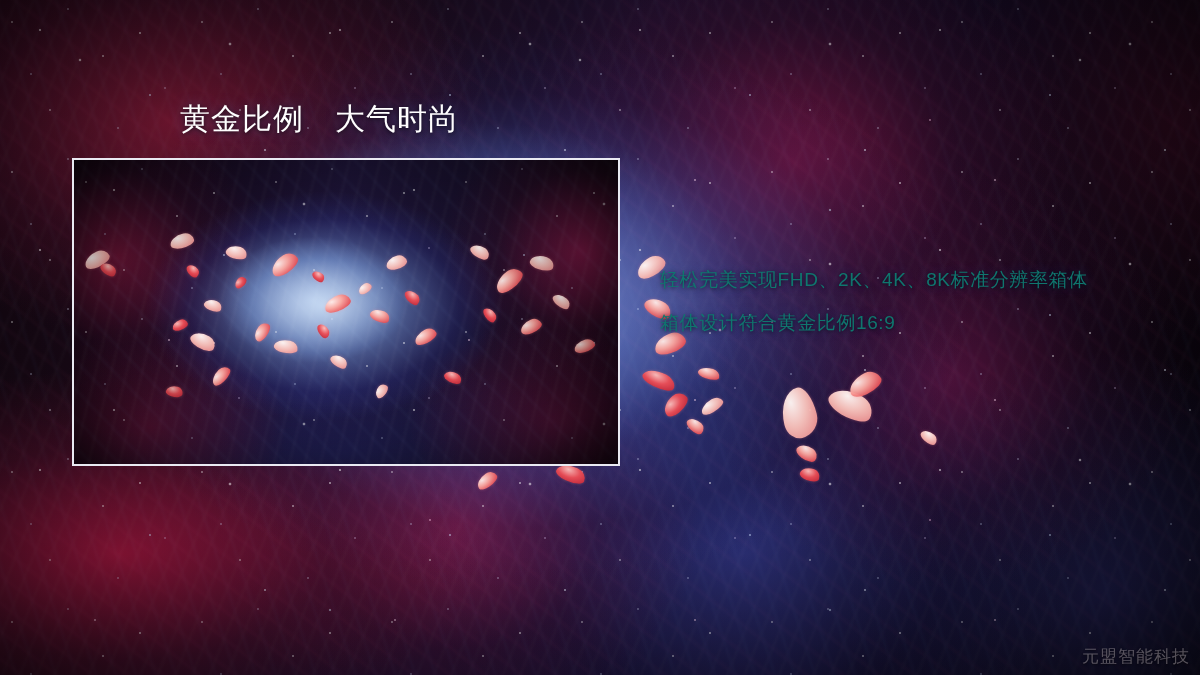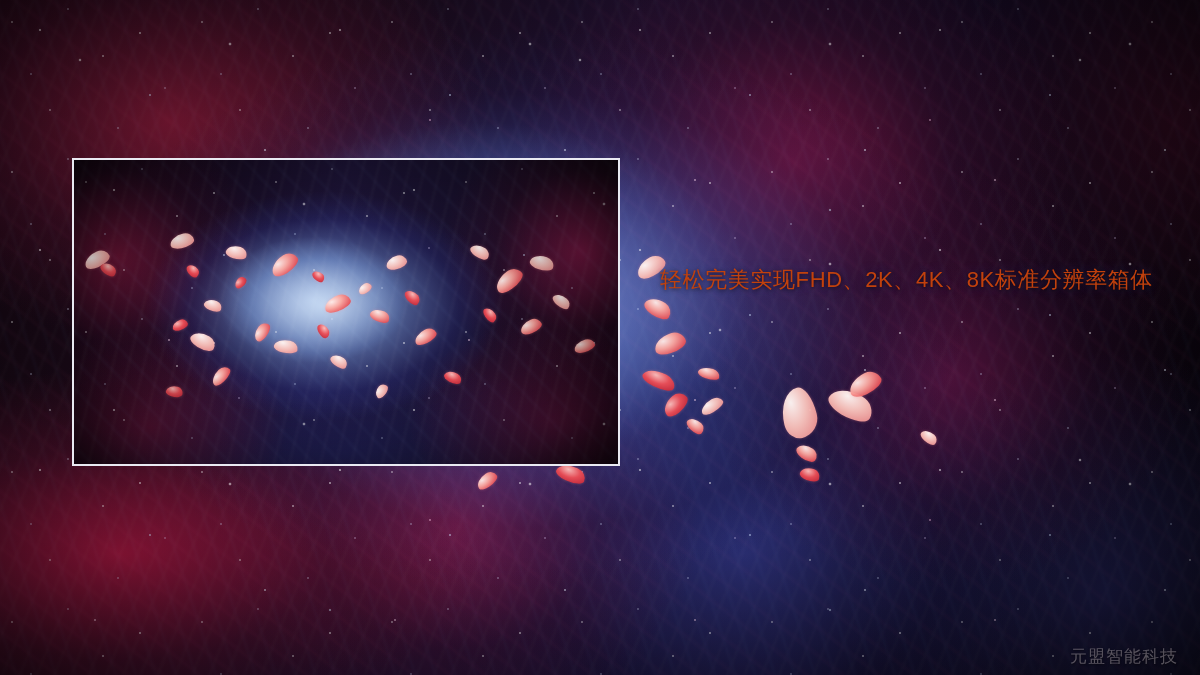--- a/index.html
+++ b/index.html
@@ -177,31 +177,31 @@
     text-shadow: 0 1px 5px rgba(0,0,0,0.75), 0 0 14px rgba(80,110,200,0.45);
   }
 
   .body-text {
     position: absolute;
     left: 660px;
     top: 258px;
     width: 520px;
   }
   .body-line {
-    font-size: 22px;
+    font-size: 19px;
     line-height: 43px;
-    color: #c2410c;
+    color: #0f766e;
     letter-spacing: 0.6px;
     white-space: nowrap;
     text-shadow: 0 1px 4px rgba(0,0,0,0.70), 0 0 12px rgba(40,60,140,0.45);
   }
 
   .watermark {
     position: absolute;
-    right: 22px;
+    right: 10px;
     bottom: 7px;
     font-size: 17px;
     letter-spacing: 1px;
     color: rgba(196,186,190,0.42);
     text-shadow: 0 1px 2px rgba(0,0,0,0.5);
     user-select: none;
   }
 </style>
 </head>
 <body>
@@ -231,20 +231,21 @@
       <div class="petal pale" style="left: 782px; top: 388px; width: 34px; height: 50px; transform: rotate(-14deg);"></div>
       <div class="petal" style="left: 796px; top: 446px; width: 22px; height: 14px; transform: rotate(36deg);"></div>
       <div class="petal pale" style="left: 828px; top: 392px; width: 46px; height: 26px; transform: rotate(30deg);"></div>
       <div class="petal" style="left: 848px; top: 374px; width: 34px; height: 20px; transform: rotate(-26deg);"></div>
       <div class="petal deep" style="left: 800px; top: 468px; width: 20px; height: 13px; transform: rotate(20deg);"></div>
       <div class="petal deep" style="left: 556px; top: 466px; width: 30px; height: 16px; transform: rotate(24deg);"></div>
       <div class="petal" style="left: 476px; top: 474px; width: 22px; height: 13px; transform: rotate(-34deg);"></div>
       <div class="petal pale" style="left: 920px; top: 432px; width: 18px; height: 11px; transform: rotate(42deg);"></div>
     </div>
 
+  <div class="title">黄金比例　大气时尚</div>
 
   <div class="panel">
     <div class="panel-img"></div>
     <div class="panel-wisp"></div>
     <div class="stars">
       <div class="stars-a"></div>
       <div class="stars-b"></div>
     </div>
     <div id="panel-petals">
         <div class="petal pale" style="left: 10px; top: 92px; width: 26px; height: 15px; transform: rotate(-24deg);"></div>
@@ -278,17 +279,18 @@
         <div class="petal pale" style="left: 478px; top: 136px; width: 19px; height: 11px; transform: rotate(40deg);"></div>
         <div class="petal" style="left: 500px; top: 180px; width: 21px; height: 12px; transform: rotate(-16deg);"></div>
         <div class="petal deep" style="left: 370px; top: 212px; width: 18px; height: 11px; transform: rotate(28deg);"></div>
         <div class="petal pale" style="left: 300px; top: 226px; width: 15px; height: 10px; transform: rotate(-48deg);"></div>
       </div>
     <div class="panel-vig"></div>
   </div>
 
   <div class="body-text">
     <div class="body-line">轻松完美实现FHD、2K、4K、8K标准分辨率箱体</div>
+    <div class="body-line">箱体设计符合黄金比例16:9</div>
   </div>
 
   <div class="watermark">元盟智能科技</div>
 
 </div>
 
 </body></html>

